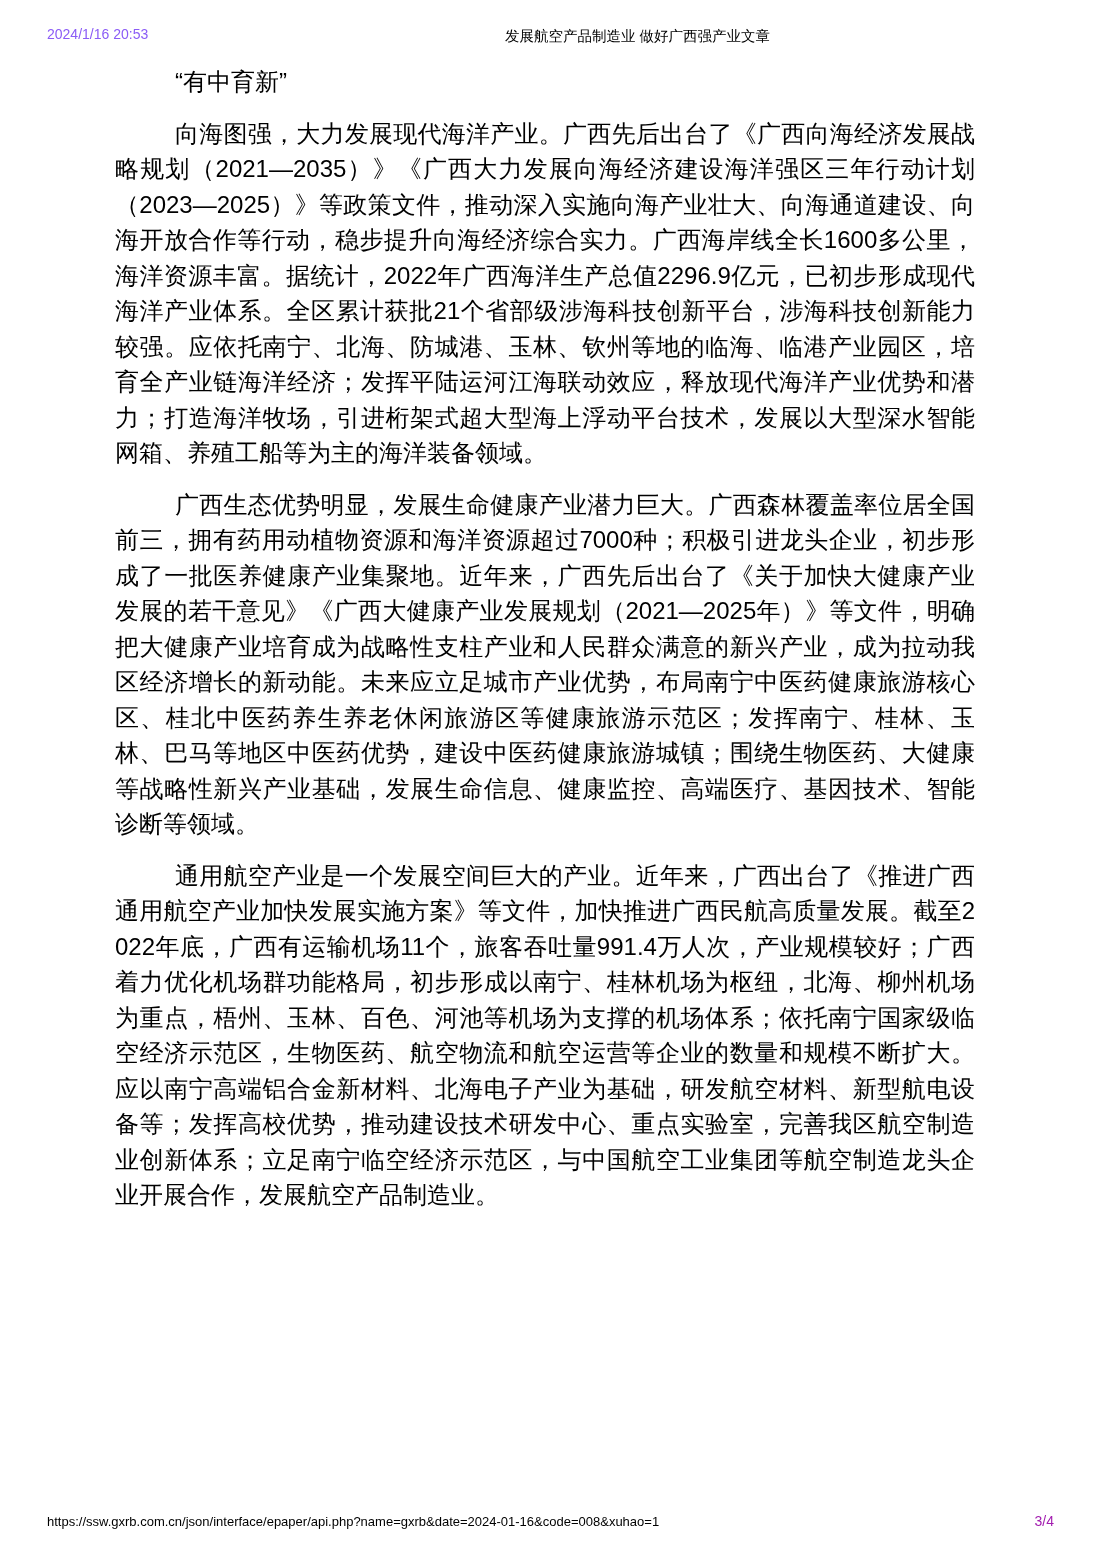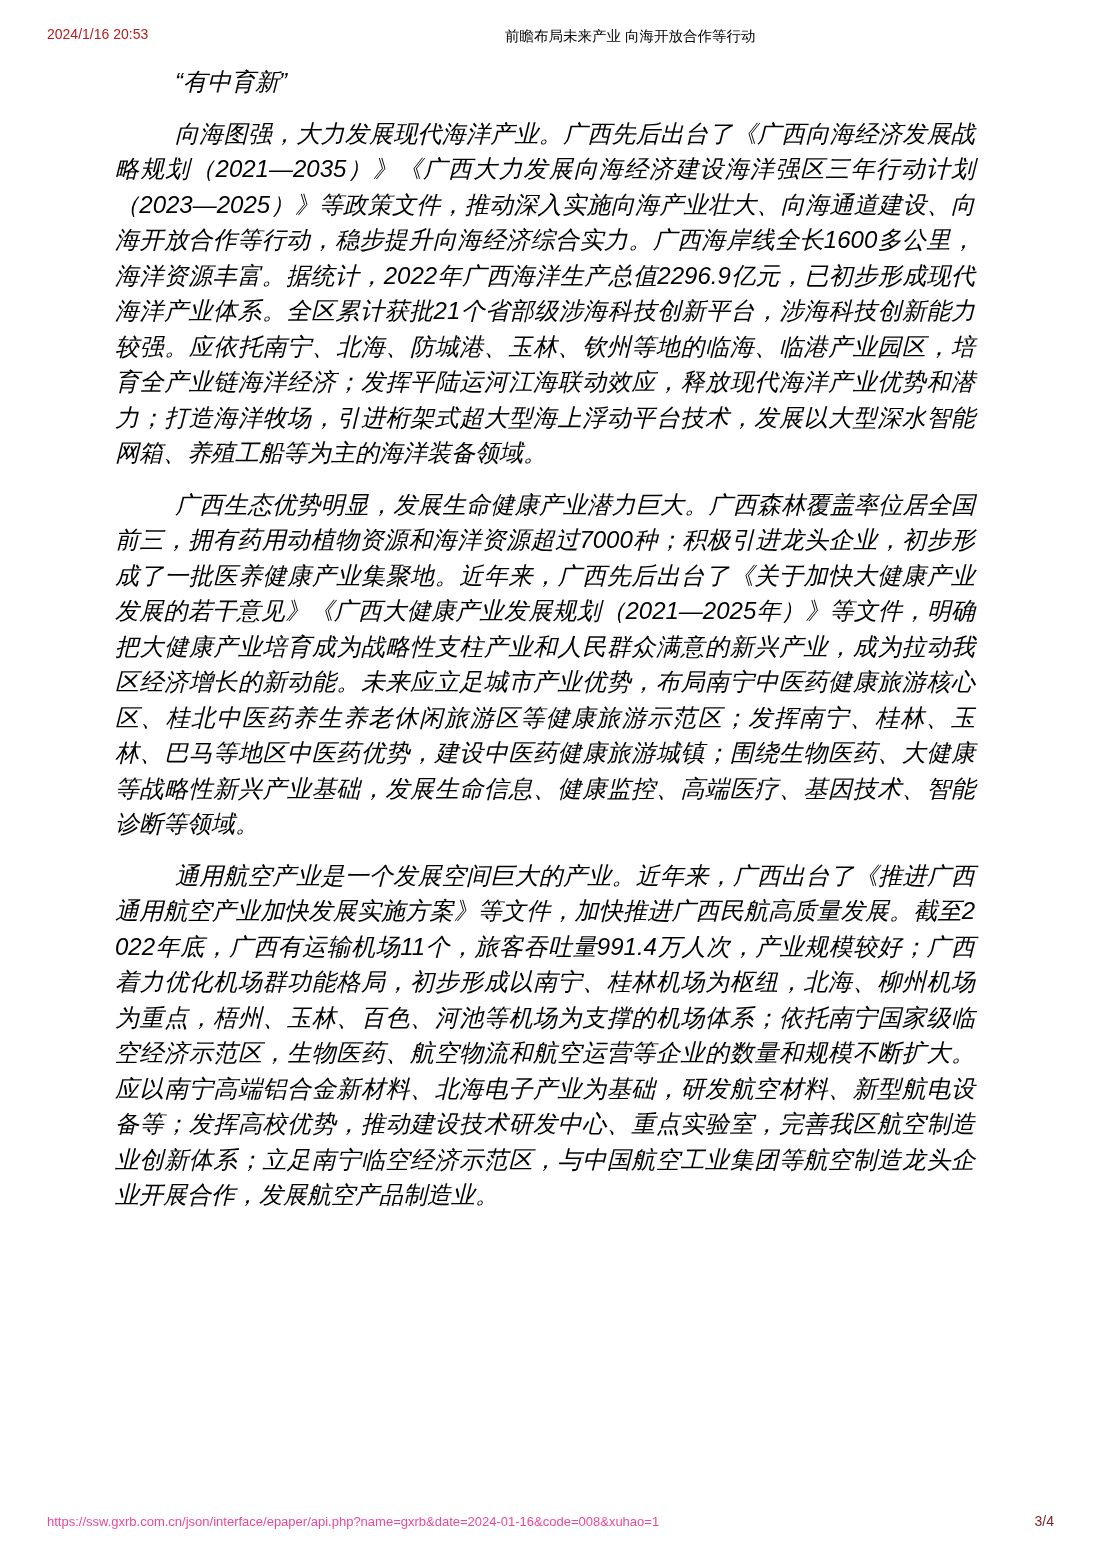--- a/index.html
+++ b/index.html
@@ -17,21 +17,21 @@
     width: 1102px;
     height: 1559px;
     background: #ffffff;
   }
   
   .print-header .timestamp {
     position: absolute;
     top: 26px;
     left: 47px;
     font-size: 14px;
-    color: #b91c1c;
+    color: #8b5cf6;
     white-space: nowrap;
   }
   .print-header .doc-title {
     position: absolute;
     top: 27px;
     left: 505px;
     font-size: 14.5px;
     color: #000000;
     white-space: nowrap;
   }
@@ -43,51 +43,50 @@
     width: 860px;
     font-size: 24px;
     line-height: 35.5px;
     text-align: justify;
     color: #000000;
   }
   .article p {
     margin: 0 0 16px 0;
     text-indent: 2.5em;
     word-break: break-all;
-    font-style: italic;
   }
   .article p.heading {
     text-align: left;
   }
   
   .print-footer .source-url {
     position: absolute;
     left: 47px;
     top: 1514px;
     font-size: 13px;
-    color: #ec4899;
+    color: #000000;
     white-space: nowrap;
   }
   .print-footer .page-number {
     position: absolute;
     right: 48px;
     top: 1513px;
     font-size: 14px;
-    color: #7f1d1d;
+    color: #a21caf;
     white-space: nowrap;
   }
 </style>
 </head>
 <body>
 
 <div class="page">
 
   <div class="print-header">
     <span class="timestamp">2024/1/16 20:53</span>
-    <span class="doc-title">前瞻布局未来产业 向海开放合作等行动</span>
+    <span class="doc-title">发展航空产品制造业 做好广西强产业文章</span>
   </div>
 
   <div class="article">
     <p class="heading">“有中育新”</p>
     <p>向海图强，大力发展现代海洋产业。广西先后出台了《广西向海经济发展战略规划（2021—2035）》《广西大力发展向海经济建设海洋强区三年行动计划（2023—2025）》等政策文件，推动深入实施向海产业壮大、向海通道建设、向海开放合作等行动，稳步提升向海经济综合实力。广西海岸线全长1600多公里，海洋资源丰富。据统计，2022年广西海洋生产总值2296.9亿元，已初步形成现代海洋产业体系。全区累计获批21个省部级涉海科技创新平台，涉海科技创新能力较强。应依托南宁、北海、防城港、玉林、钦州等地的临海、临港产业园区，培育全产业链海洋经济；发挥平陆运河江海联动效应，释放现代海洋产业优势和潜力；打造海洋牧场，引进桁架式超大型海上浮动平台技术，发展以大型深水智能网箱、养殖工船等为主的海洋装备领域。</p>
     <p>广西生态优势明显，发展生命健康产业潜力巨大。广西森林覆盖率位居全国前三，拥有药用动植物资源和海洋资源超过7000种；积极引进龙头企业，初步形成了一批医养健康产业集聚地。近年来，广西先后出台了《关于加快大健康产业发展的若干意见》《广西大健康产业发展规划（2021—2025年）》等文件，明确把大健康产业培育成为战略性支柱产业和人民群众满意的新兴产业，成为拉动我区经济增长的新动能。未来应立足城市产业优势，布局南宁中医药健康旅游核心区、桂北中医药养生养老休闲旅游区等健康旅游示范区；发挥南宁、桂林、玉林、巴马等地区中医药优势，建设中医药健康旅游城镇；围绕生物医药、大健康等战略性新兴产业基础，发展生命信息、健康监控、高端医疗、基因技术、智能诊断等领域。</p>
     <p>通用航空产业是一个发展空间巨大的产业。近年来，广西出台了《推进广西通用航空产业加快发展实施方案》等文件，加快推进广西民航高质量发展。截至2022年底，广西有运输机场11个，旅客吞吐量991.4万人次，产业规模较好；广西着力优化机场群功能格局，初步形成以南宁、桂林机场为枢纽，北海、柳州机场为重点，梧州、玉林、百色、河池等机场为支撑的机场体系；依托南宁国家级临空经济示范区，生物医药、航空物流和航空运营等企业的数量和规模不断扩大。应以南宁高端铝合金新材料、北海电子产业为基础，研发航空材料、新型航电设备等；发挥高校优势，推动建设技术研发中心、重点实验室，完善我区航空制造业创新体系；立足南宁临空经济示范区，与中国航空工业集团等航空制造龙头企业开展合作，发展航空产品制造业。</p>
   </div>
 
   <div class="print-footer">

